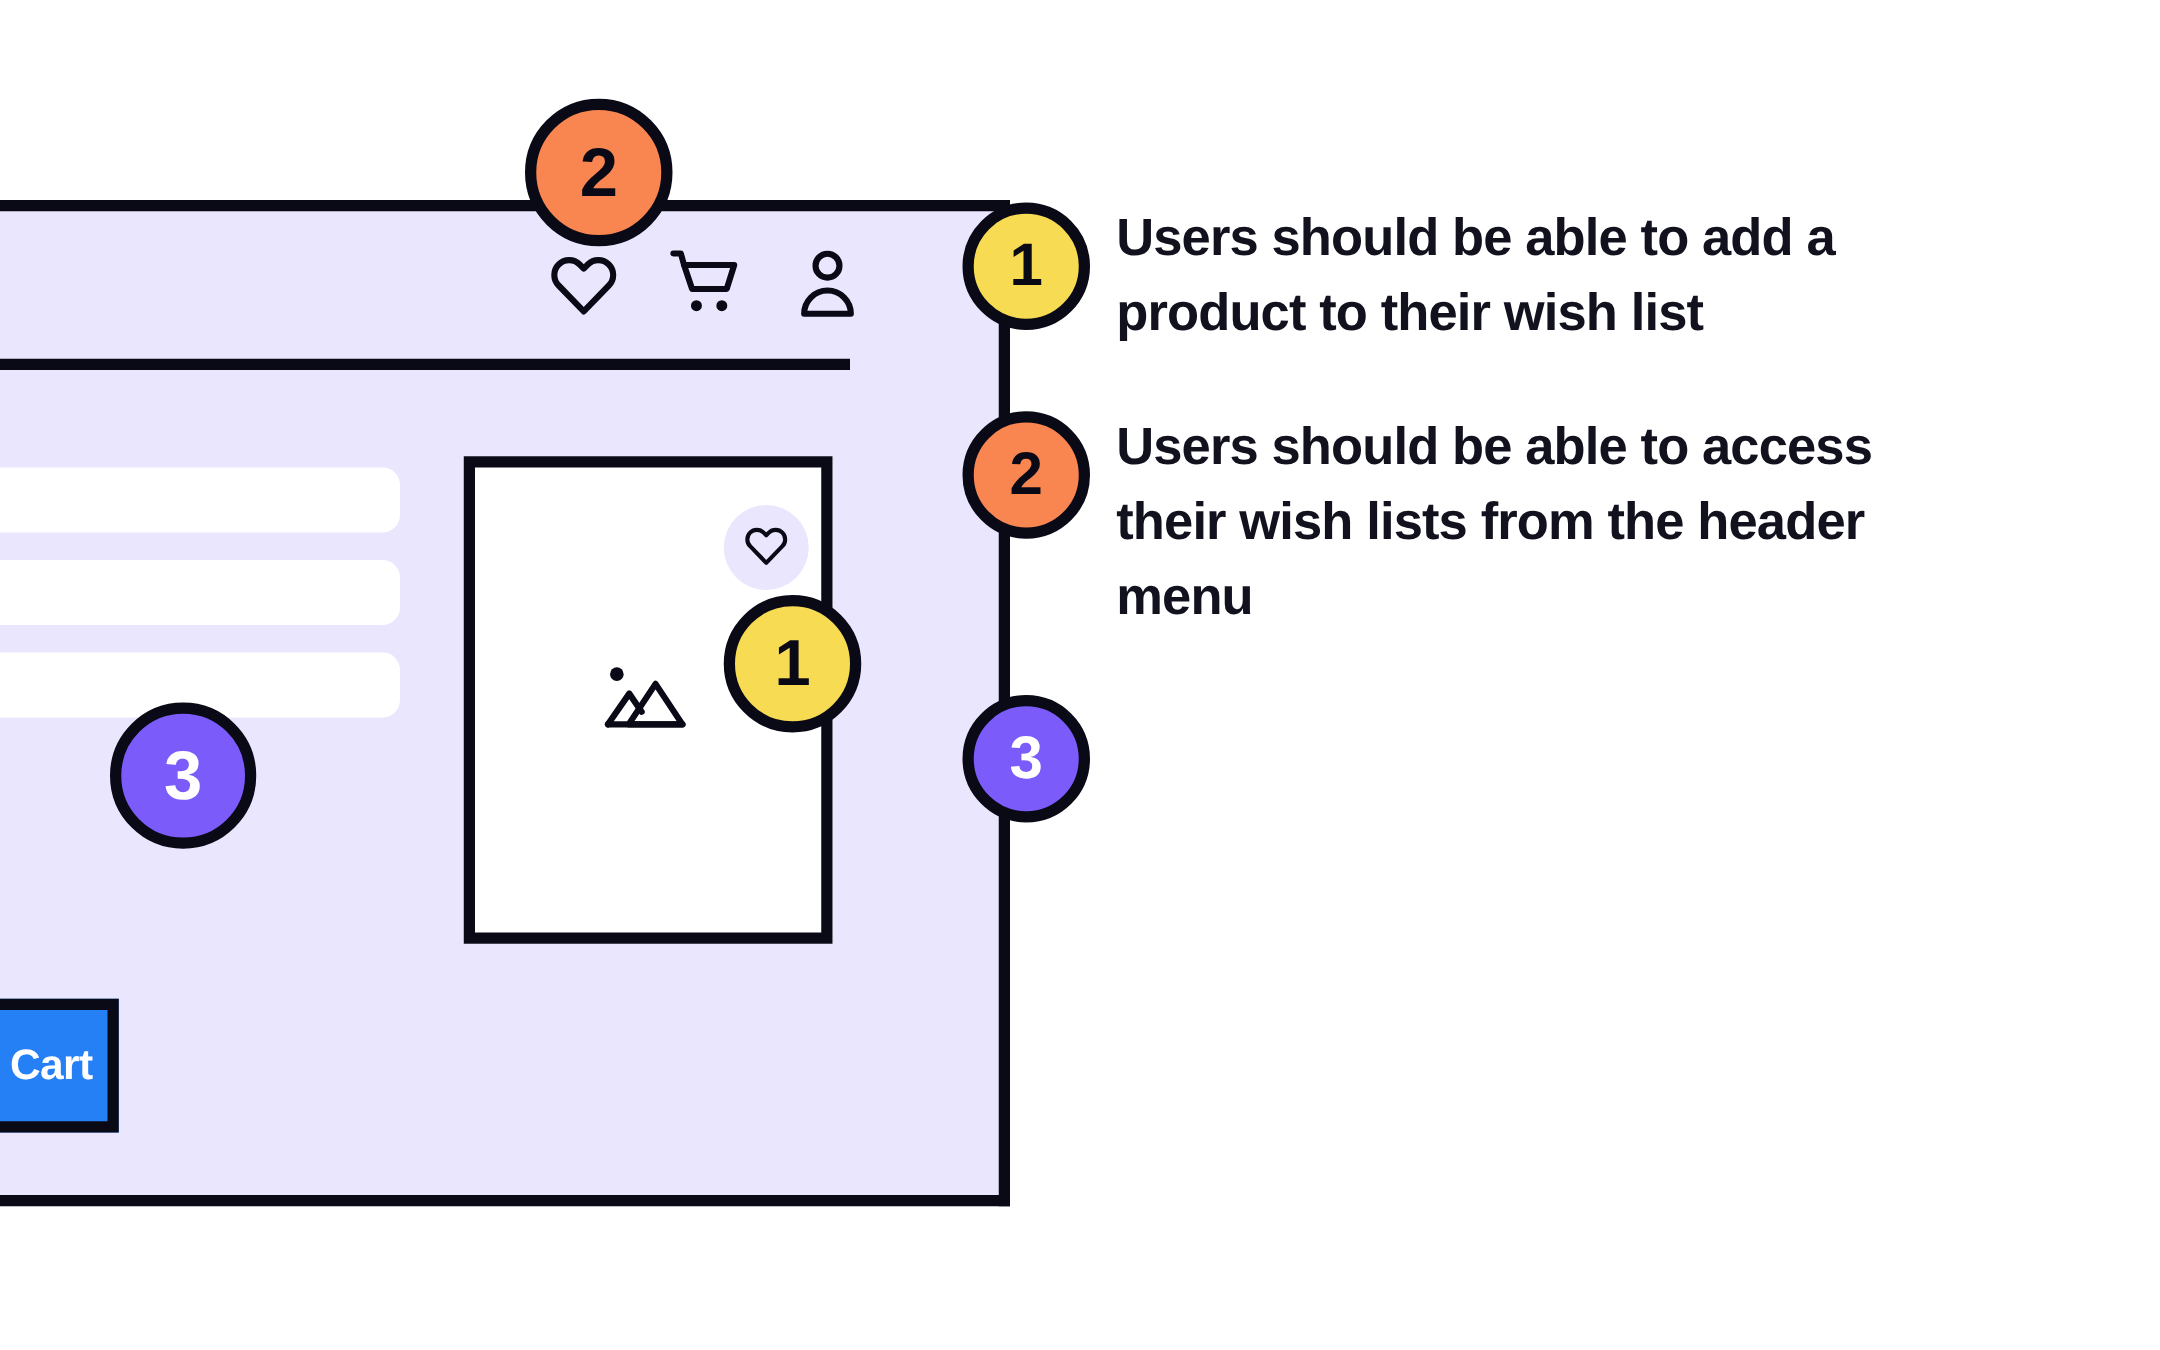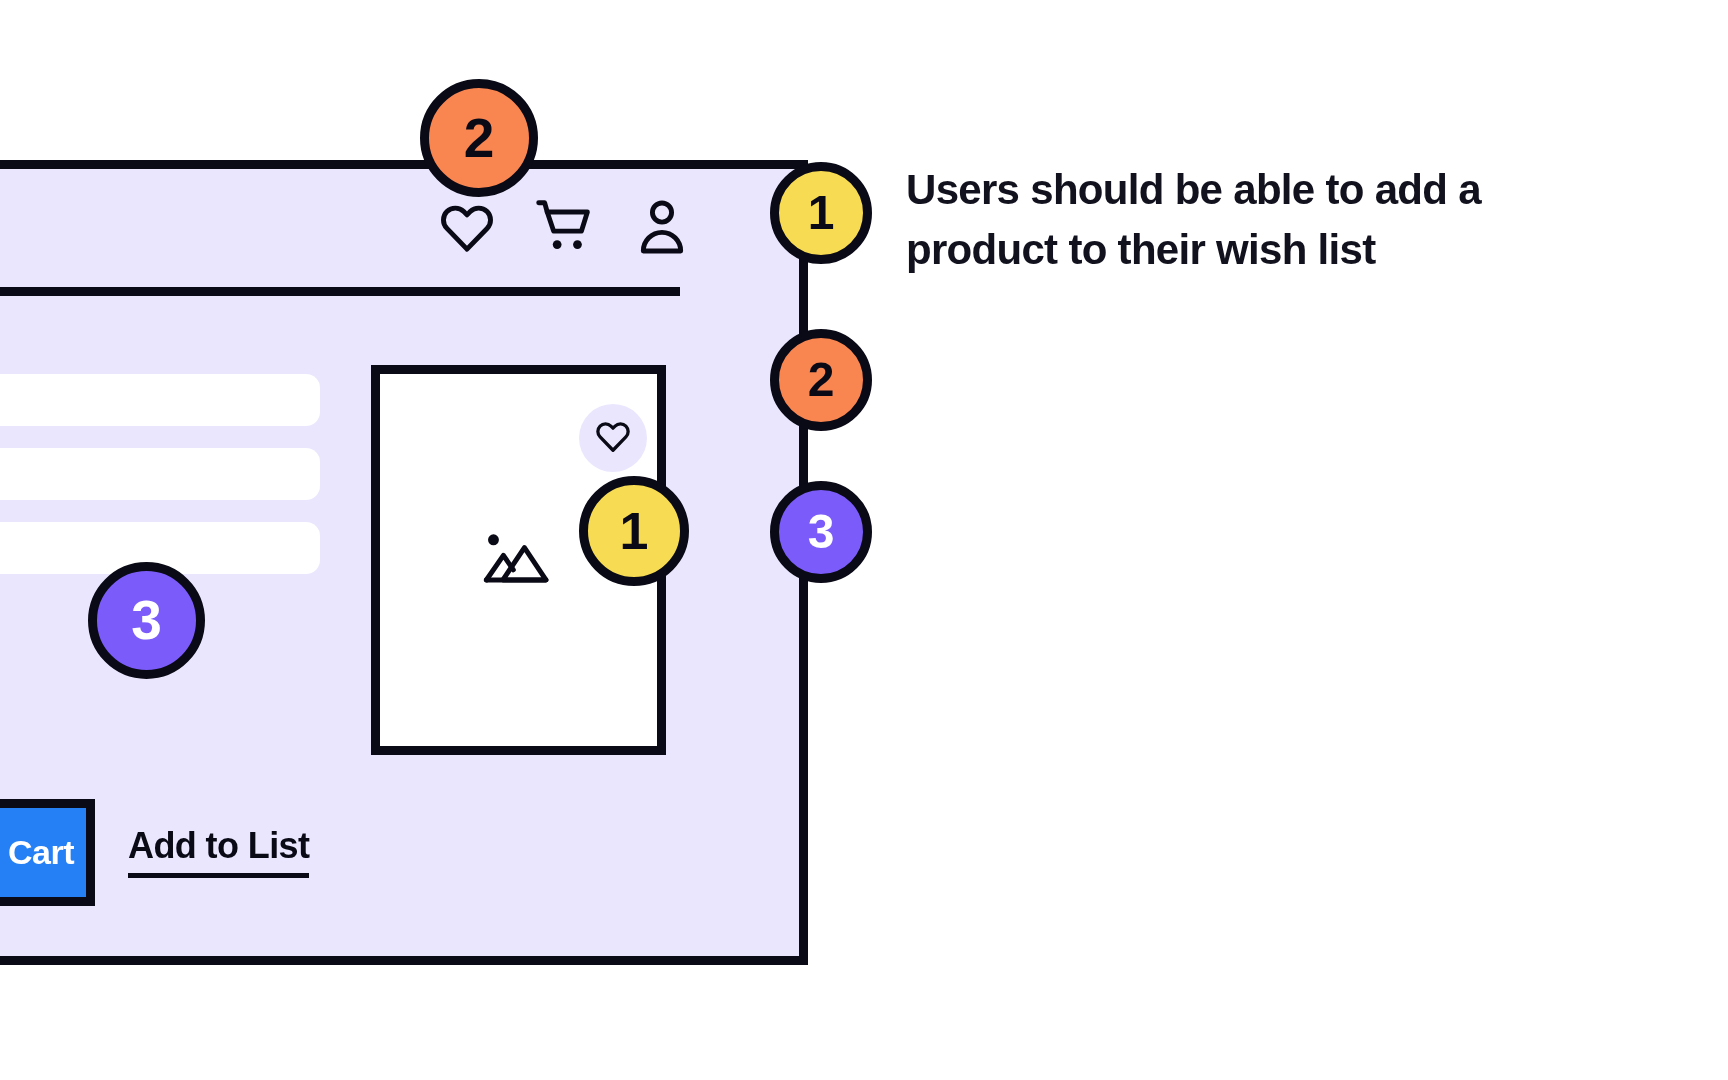--- a/index.html
+++ b/index.html
@@ -218,21 +218,21 @@
     font-weight: bold;
     line-height: 1;
     margin-top: 2px;
   }
 
   .badge-1 { background: #f7db52; color: #0a0a17; }
   .badge-2 { background: #f98551; color: #0a0a17; }
   .badge-3 { background: #7b5cfa; color: #ffffff; }
 
   .legend-text {
-    margin-left: 34px;
+    margin-left: 21px;
     font-size: 42px;
     font-weight: bold;
     color: #12121f;
     line-height: 1.42;
     letter-spacing: -0.7px;
     max-width: 640px;
   }
 
   .legend-row:nth-child(2) { margin-top: 12px; }
   .legend-row:nth-child(3) { margin-top: 32px; }
@@ -274,21 +274,20 @@
     </div>
 
     <div class="wf-form">
       <div class="wf-field"></div>
       <div class="wf-field"></div>
       <div class="wf-field"></div>
     </div>
 
     <div class="wf-actions">
       <div class="wf-cart-btn">Cart</div>
-      <div class="wf-list-btn">Add to List</div>
     </div>
 
     <div class="wf-product">
       <div class="wf-fav-chip">
         <span>
           <svg width="36" height="34" viewBox="0 0 24 22" fill="none" stroke="#0a0a17" stroke-width="2.2" stroke-linecap="round" stroke-linejoin="round">
             <path d="M12 20.5 3.4 11.6a5.1 5.1 0 0 1 0-7.2 5.1 5.1 0 0 1 7.2 0L12 5.8l1.4-1.4a5.1 5.1 0 0 1 7.2 0 5.1 5.1 0 0 1 0 7.2z"></path>
           </svg>
         </span>
       </div>
@@ -312,20 +311,21 @@
 
   <div class="legend">
 
     <div class="legend-row">
       <div class="legend-badge badge-1">1</div>
       <div class="legend-text">Users should be able to add a product to their wish list</div>
     </div>
 
     <div class="legend-row">
       <div class="legend-badge badge-2">2</div>
+      <div class="legend-text">Users should be able to access their wish lists from the header menu</div>
     </div>
 
     <div class="legend-row">
       <div class="legend-badge badge-3">3</div>
     </div>
 
   </div>
 
 </div>
 

